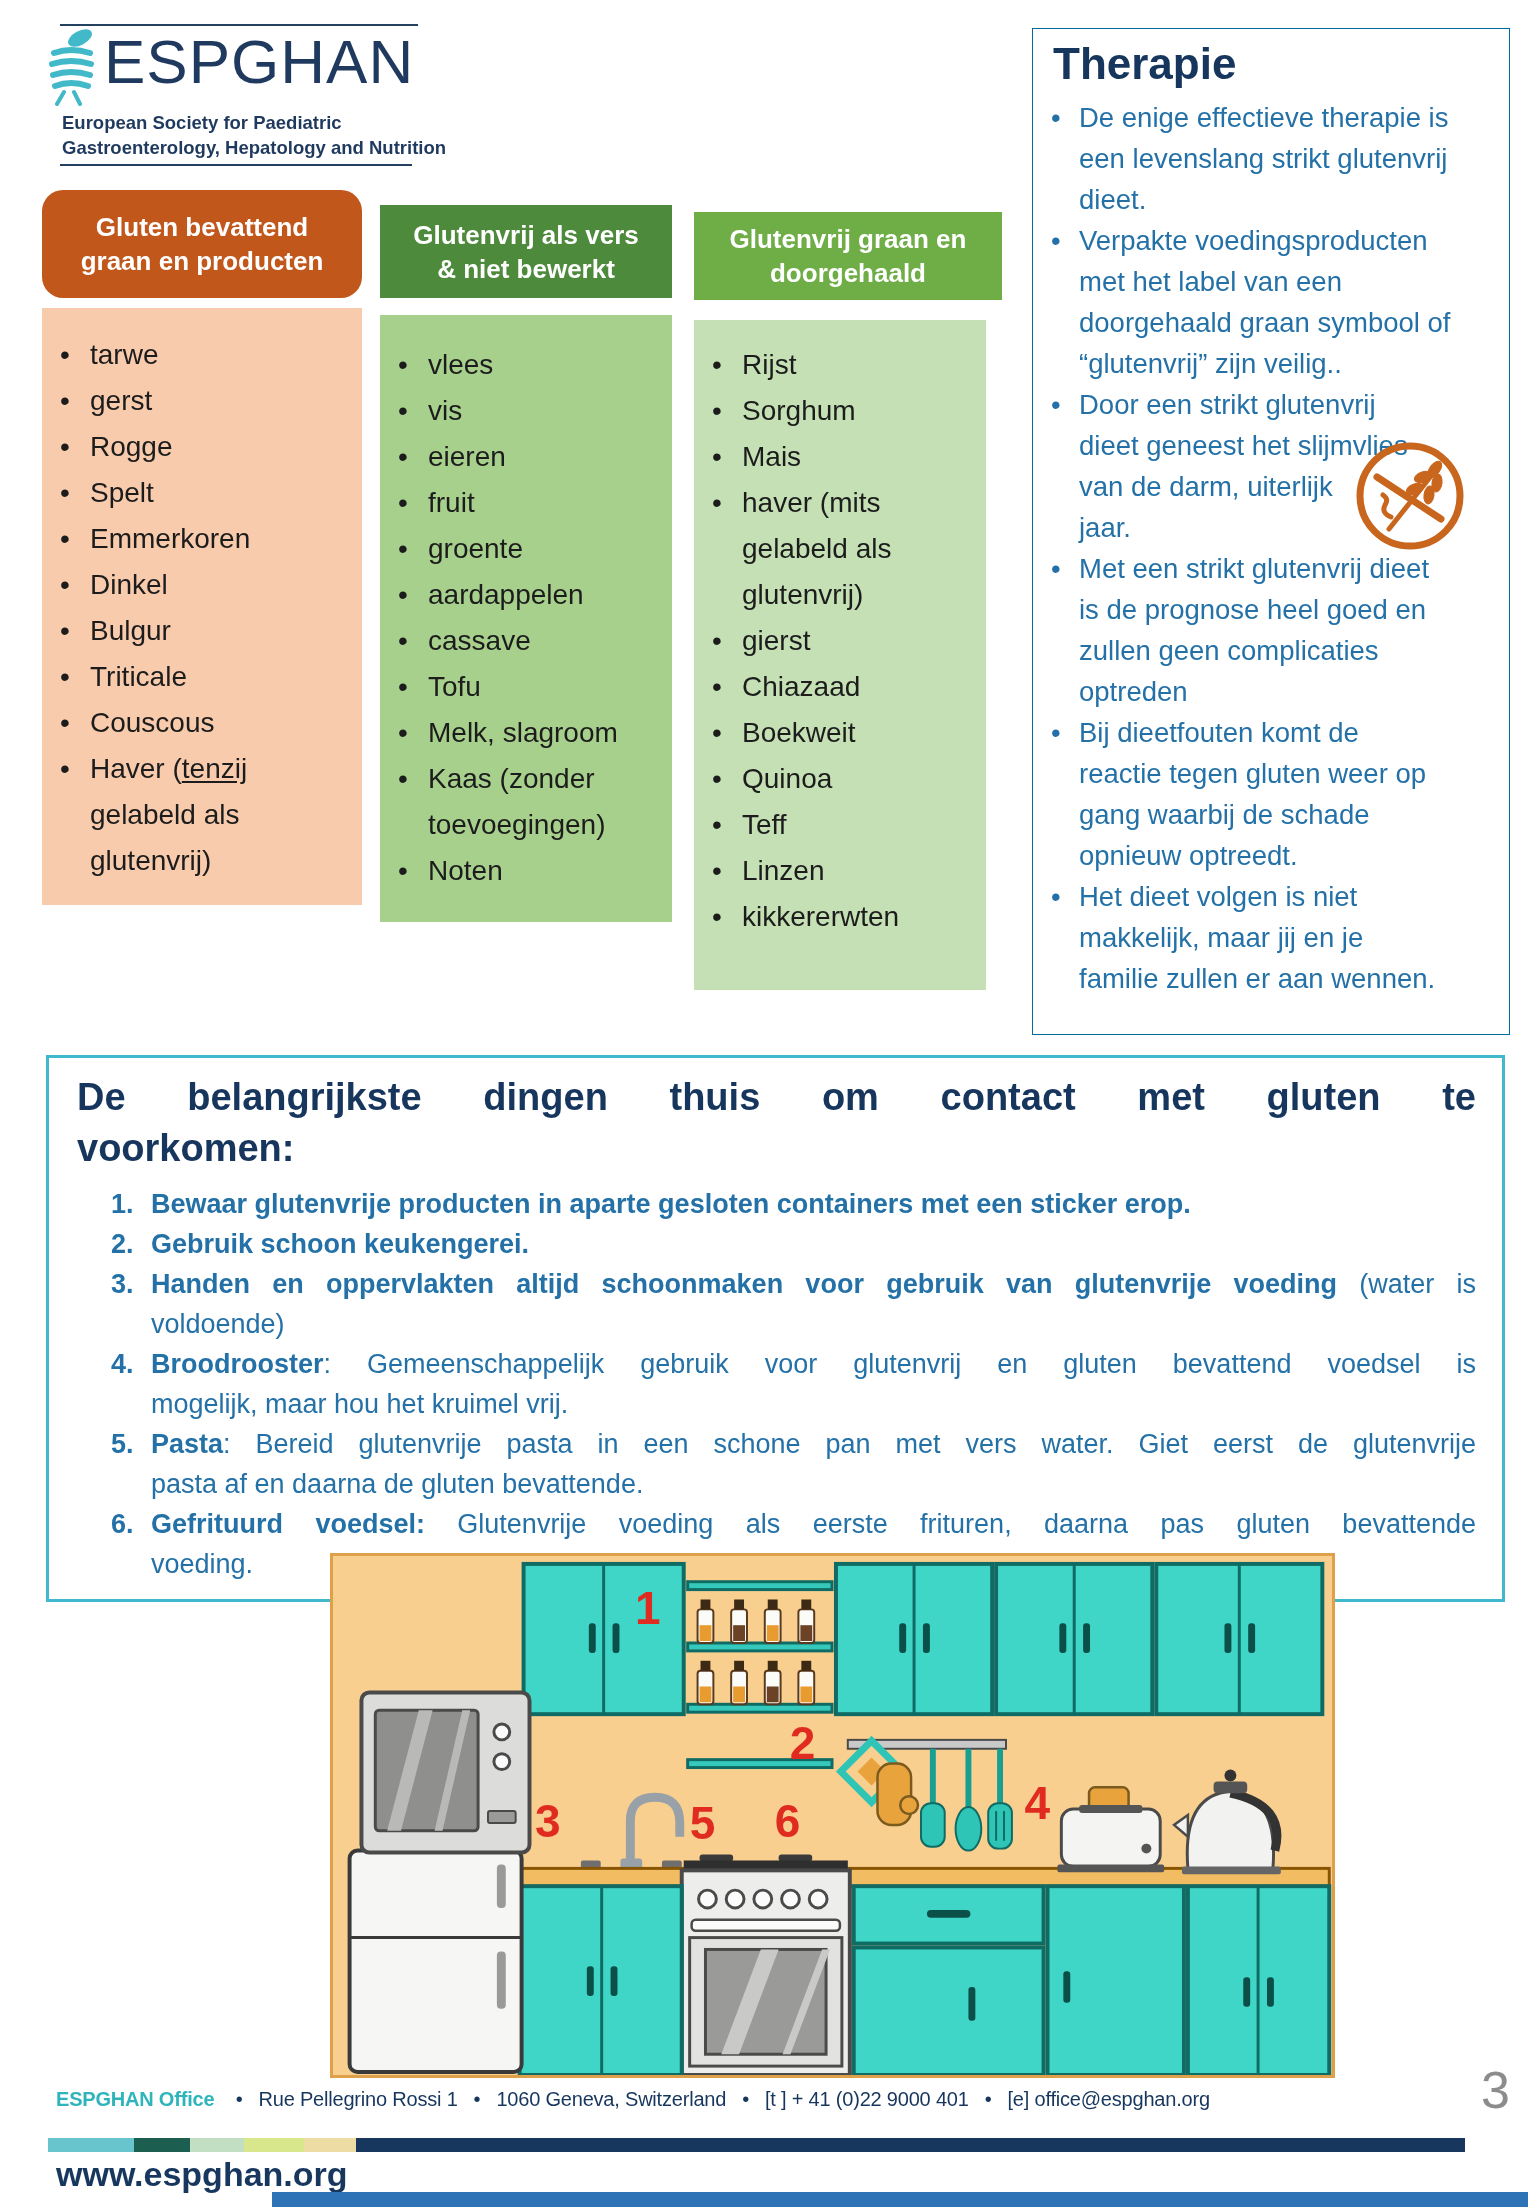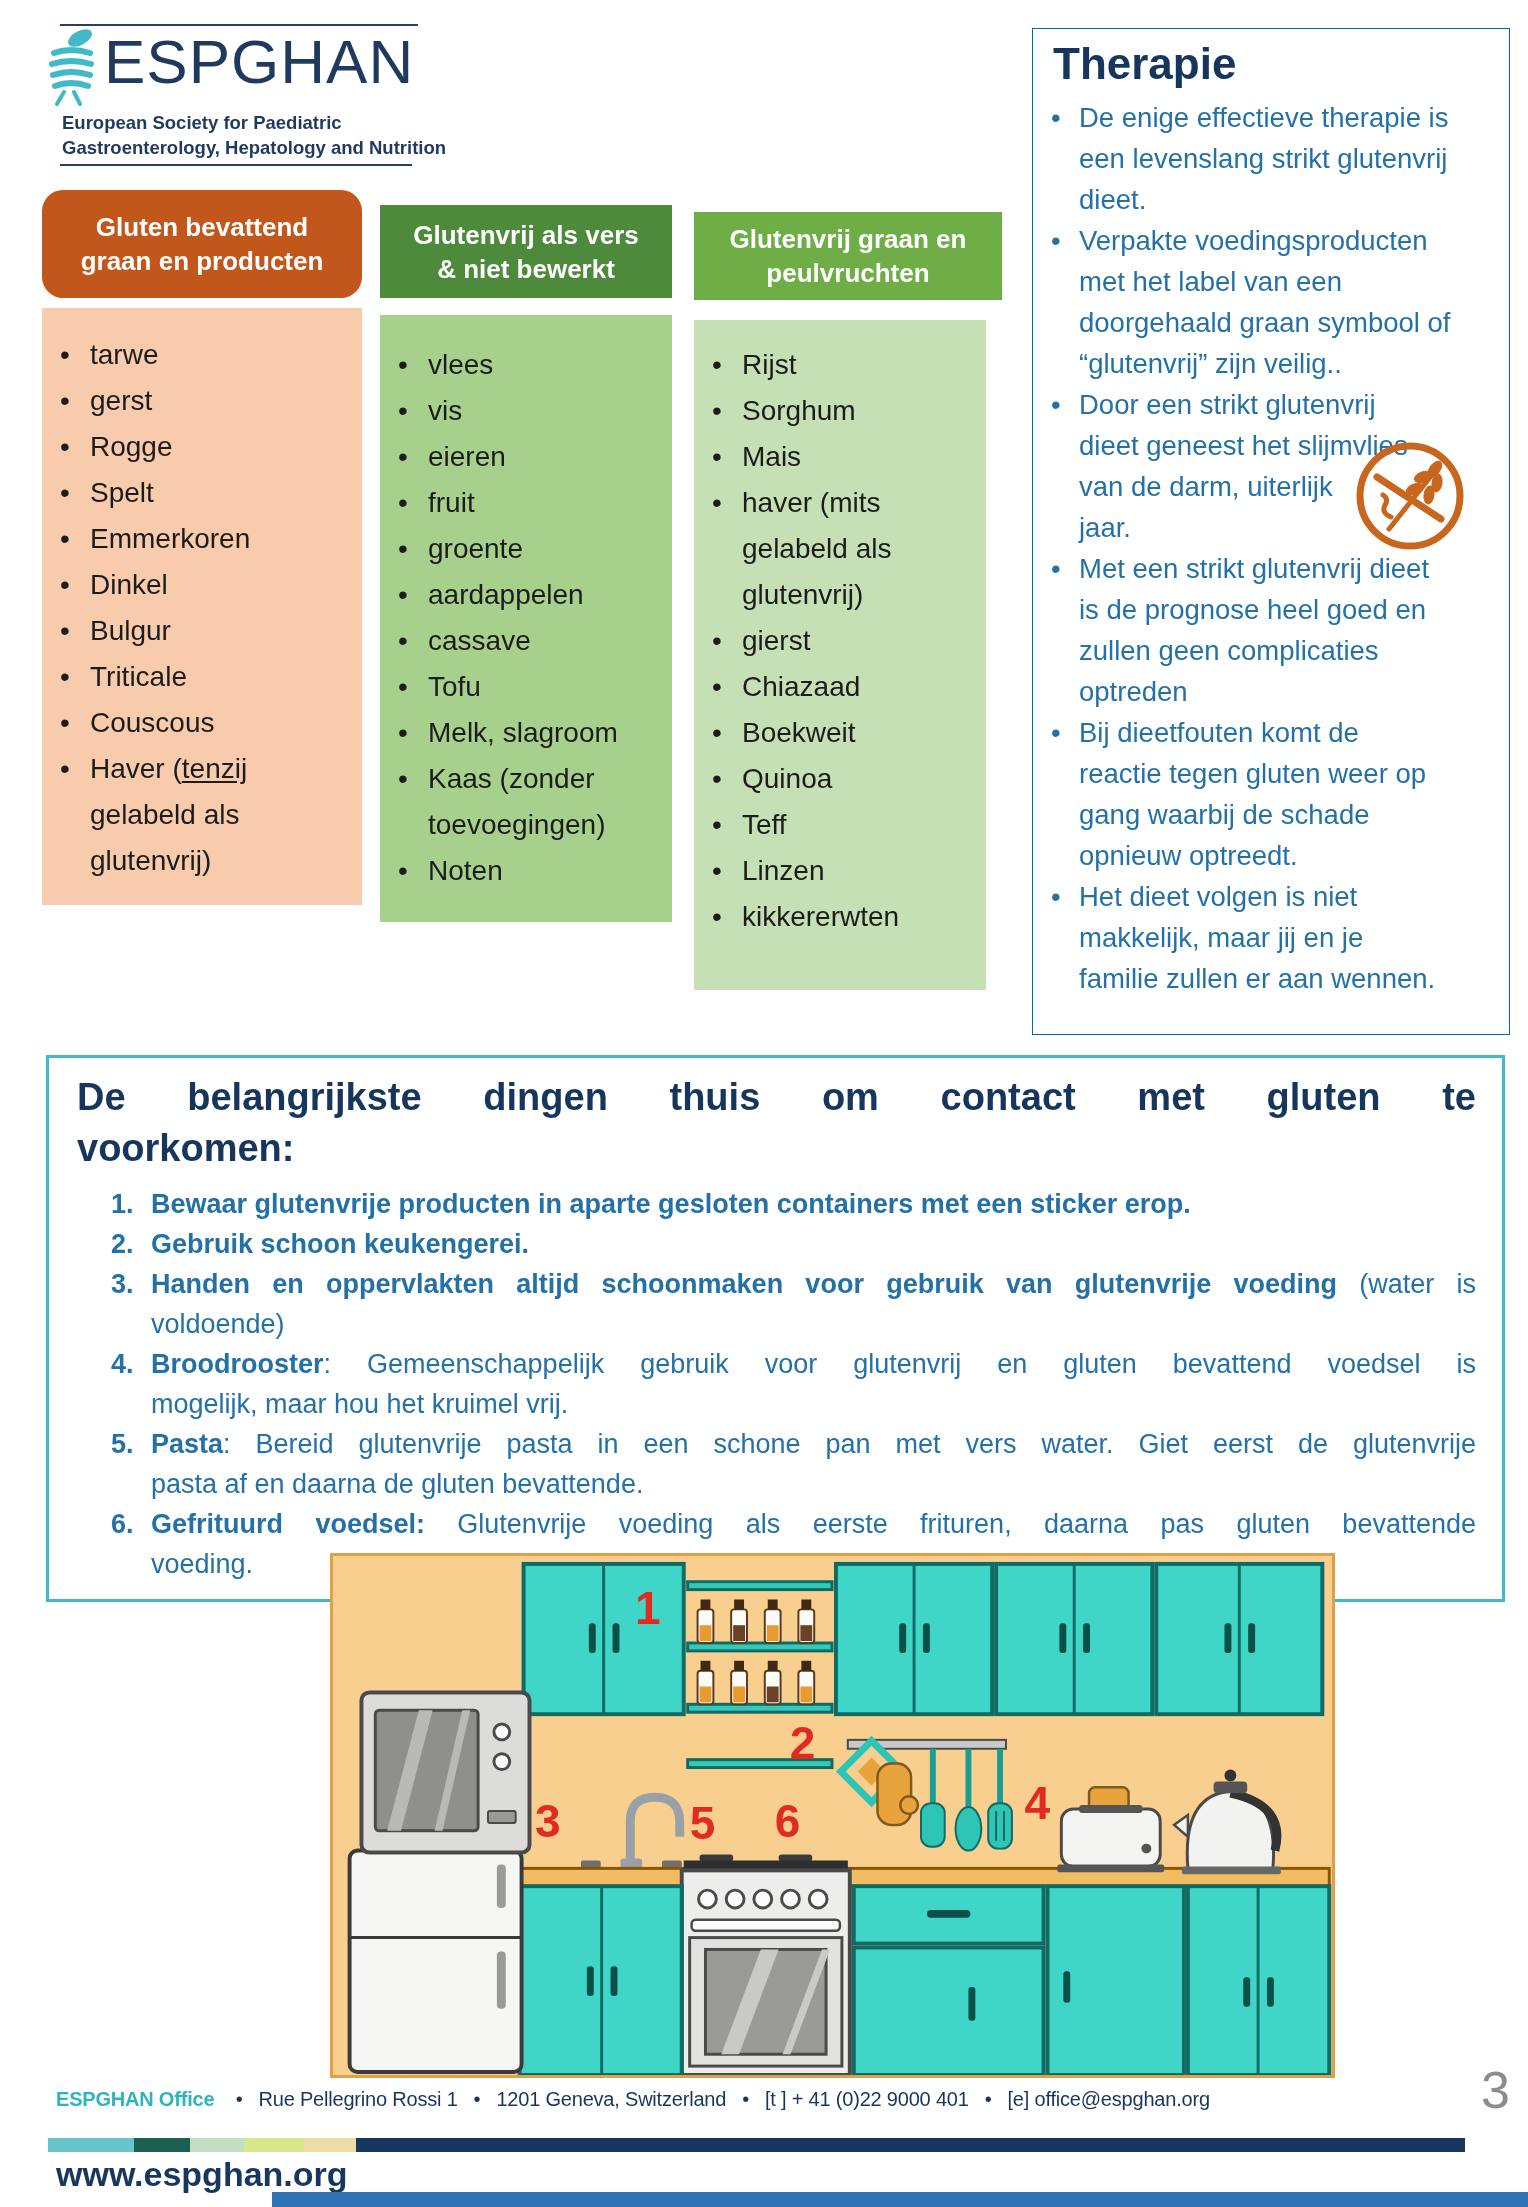--- a/index.html
+++ b/index.html
@@ -120,21 +120,21 @@
           <li>cassave</li>
           <li>Tofu</li>
           <li>Melk, slagroom</li>
           <li>Kaas (zonder toevoegingen)</li>
           <li>Noten</li>
         </ul>
     </div>
   </div>
   <div>
     <div class="col-header col3-header">Glutenvrij graan en
-peulvruchten</div>
+doorgehaald</div>
     <div class="col-body col3-body">
       <ul class="food">
           <li>Rijst</li>
           <li>Sorghum</li>
           <li>Mais</li>
           <li>haver (mits gelabeld als glutenvrij)</li>
           <li>gierst</li>
           <li>Chiazaad</li>
           <li>Boekweit</li>
           <li>Quinoa</li>
@@ -397,21 +397,21 @@
   <div class="klabel" style="left: 31.5%; top: 10%;">1</div>
       <div class="klabel" style="left: 47%; top: 36%;">2</div>
       <div class="klabel" style="left: 21.5%; top: 51%;">3</div>
       <div class="klabel" style="left: 70.5%; top: 47.5%;">4</div>
       <div class="klabel" style="left: 37%; top: 51.5%;">5</div>
       <div class="klabel" style="left: 45.5%; top: 51%;">6</div>
     </div>
 
   <div class="footer-info">
     <span class="footer-office">ESPGHAN Office</span>
-  <span class="fdot">•</span><span class="fitem">Rue Pellegrino Rossi 1</span><span class="fdot">•</span><span class="fitem">1201 Geneva, Switzerland</span><span class="fdot">•</span><span class="fitem">[t ] + 41 (0)22 9000 401</span><span class="fdot">•</span><span class="fitem">[e] office@espghan.org</span></div>
+  <span class="fdot">•</span><span class="fitem">Rue Pellegrino Rossi 1</span><span class="fdot">•</span><span class="fitem">1060 Geneva, Switzerland</span><span class="fdot">•</span><span class="fitem">[t ] + 41 (0)22 9000 401</span><span class="fdot">•</span><span class="fitem">[e] office@espghan.org</span></div>
   <div class="page-number">3</div>
   <div class="color-bar">
       <div style="background: rgb(104, 197, 205); width: 86px;"></div>
       <div style="background: rgb(28, 94, 80); width: 56px;"></div>
       <div style="background: rgb(194, 222, 195); width: 54px;"></div>
       <div style="background: rgb(217, 231, 140); width: 60px;"></div>
       <div style="background: rgb(237, 220, 164); width: 52px;"></div>
       <div class="fill" style="background: rgb(23, 55, 94);"></div>
     </div>
   <div class="website">www.espghan.org</div>

